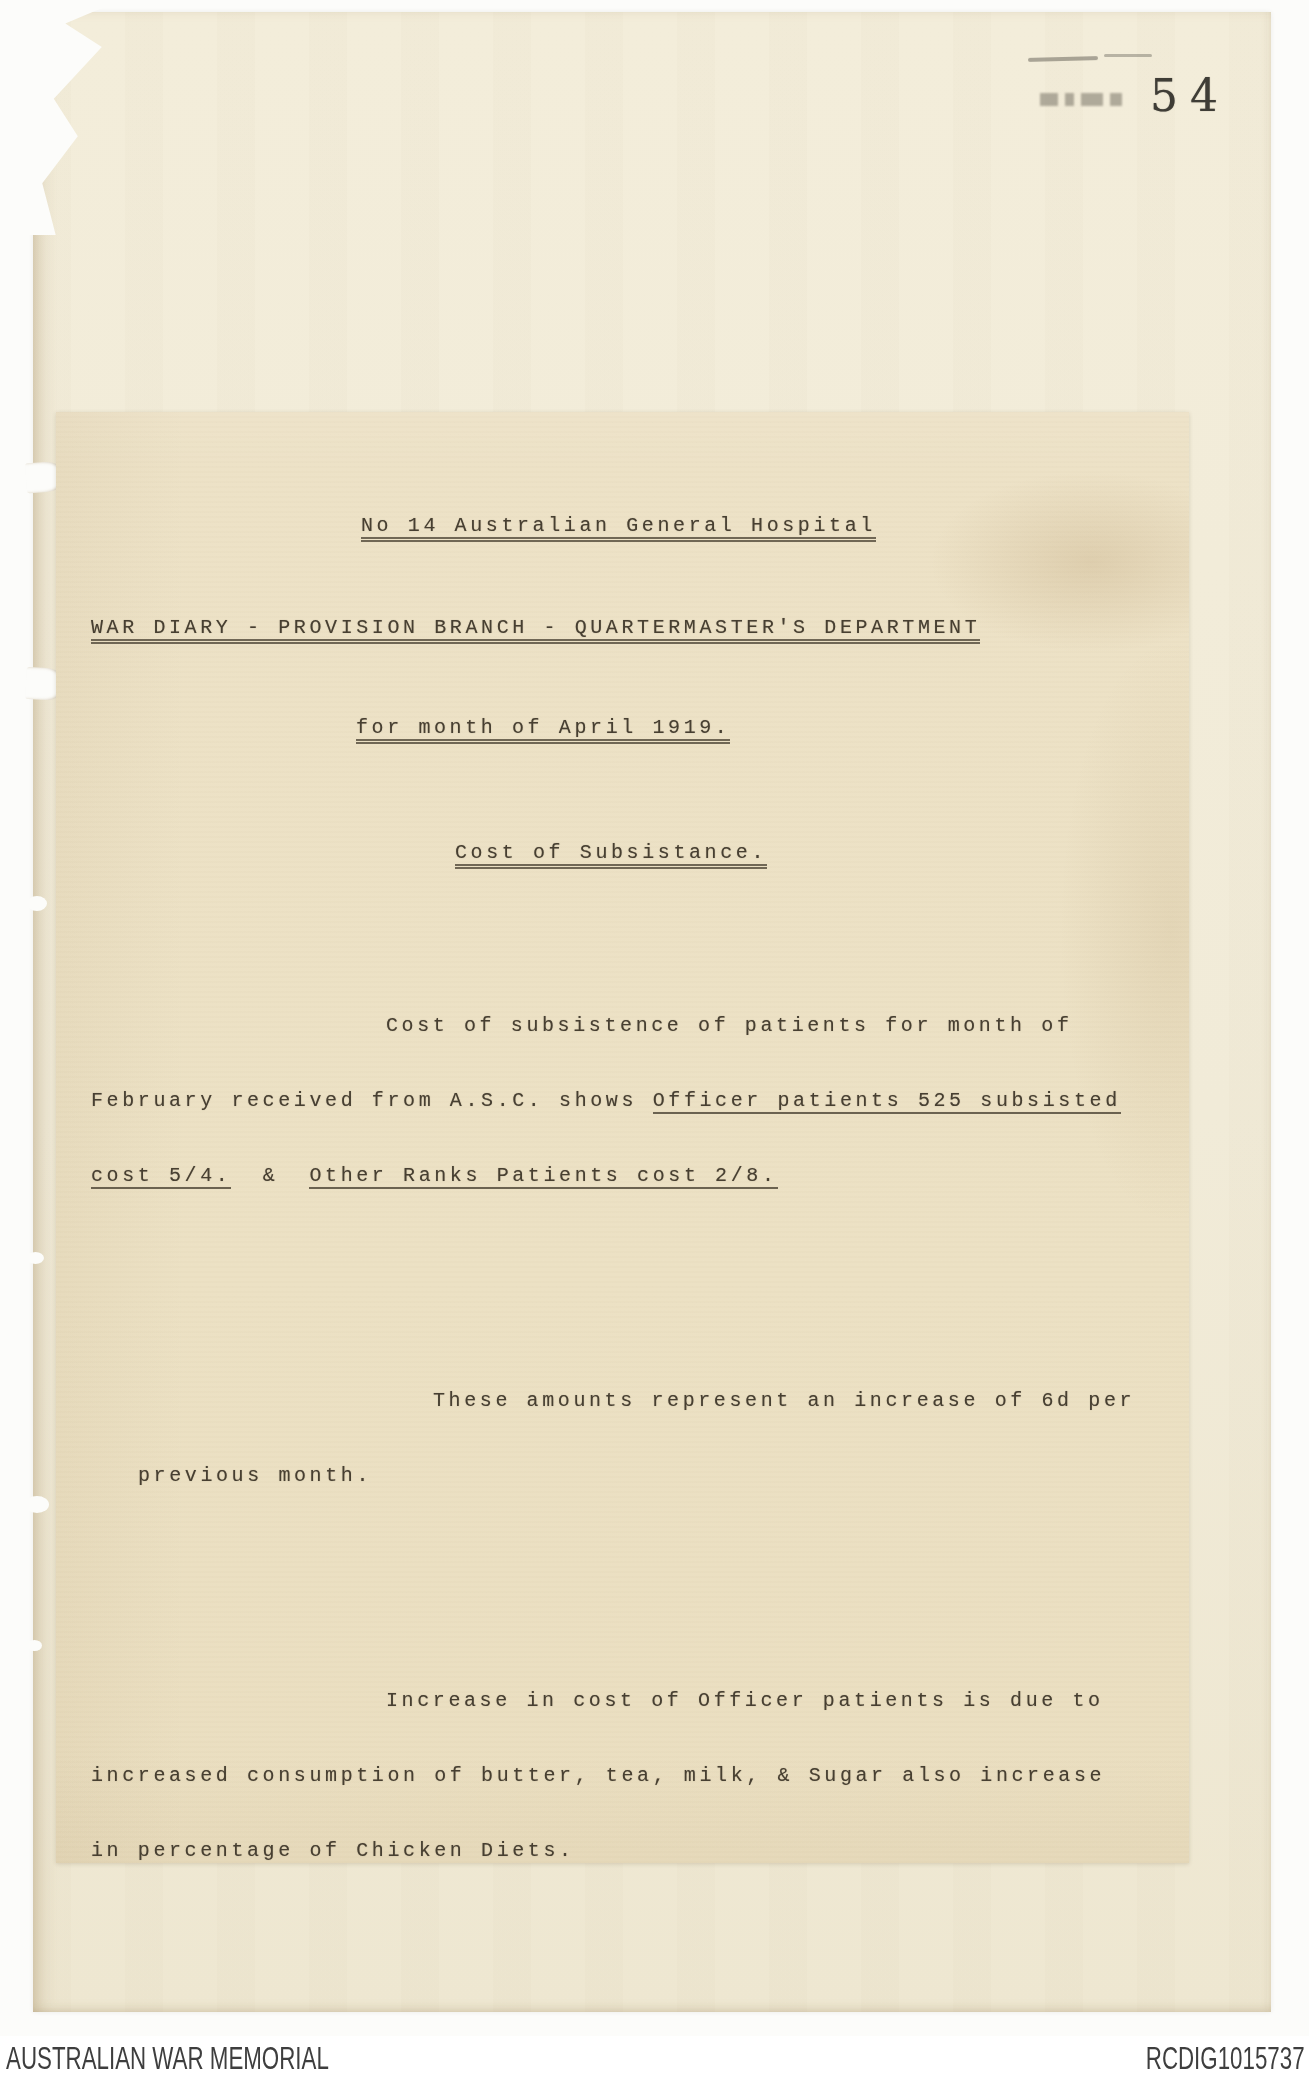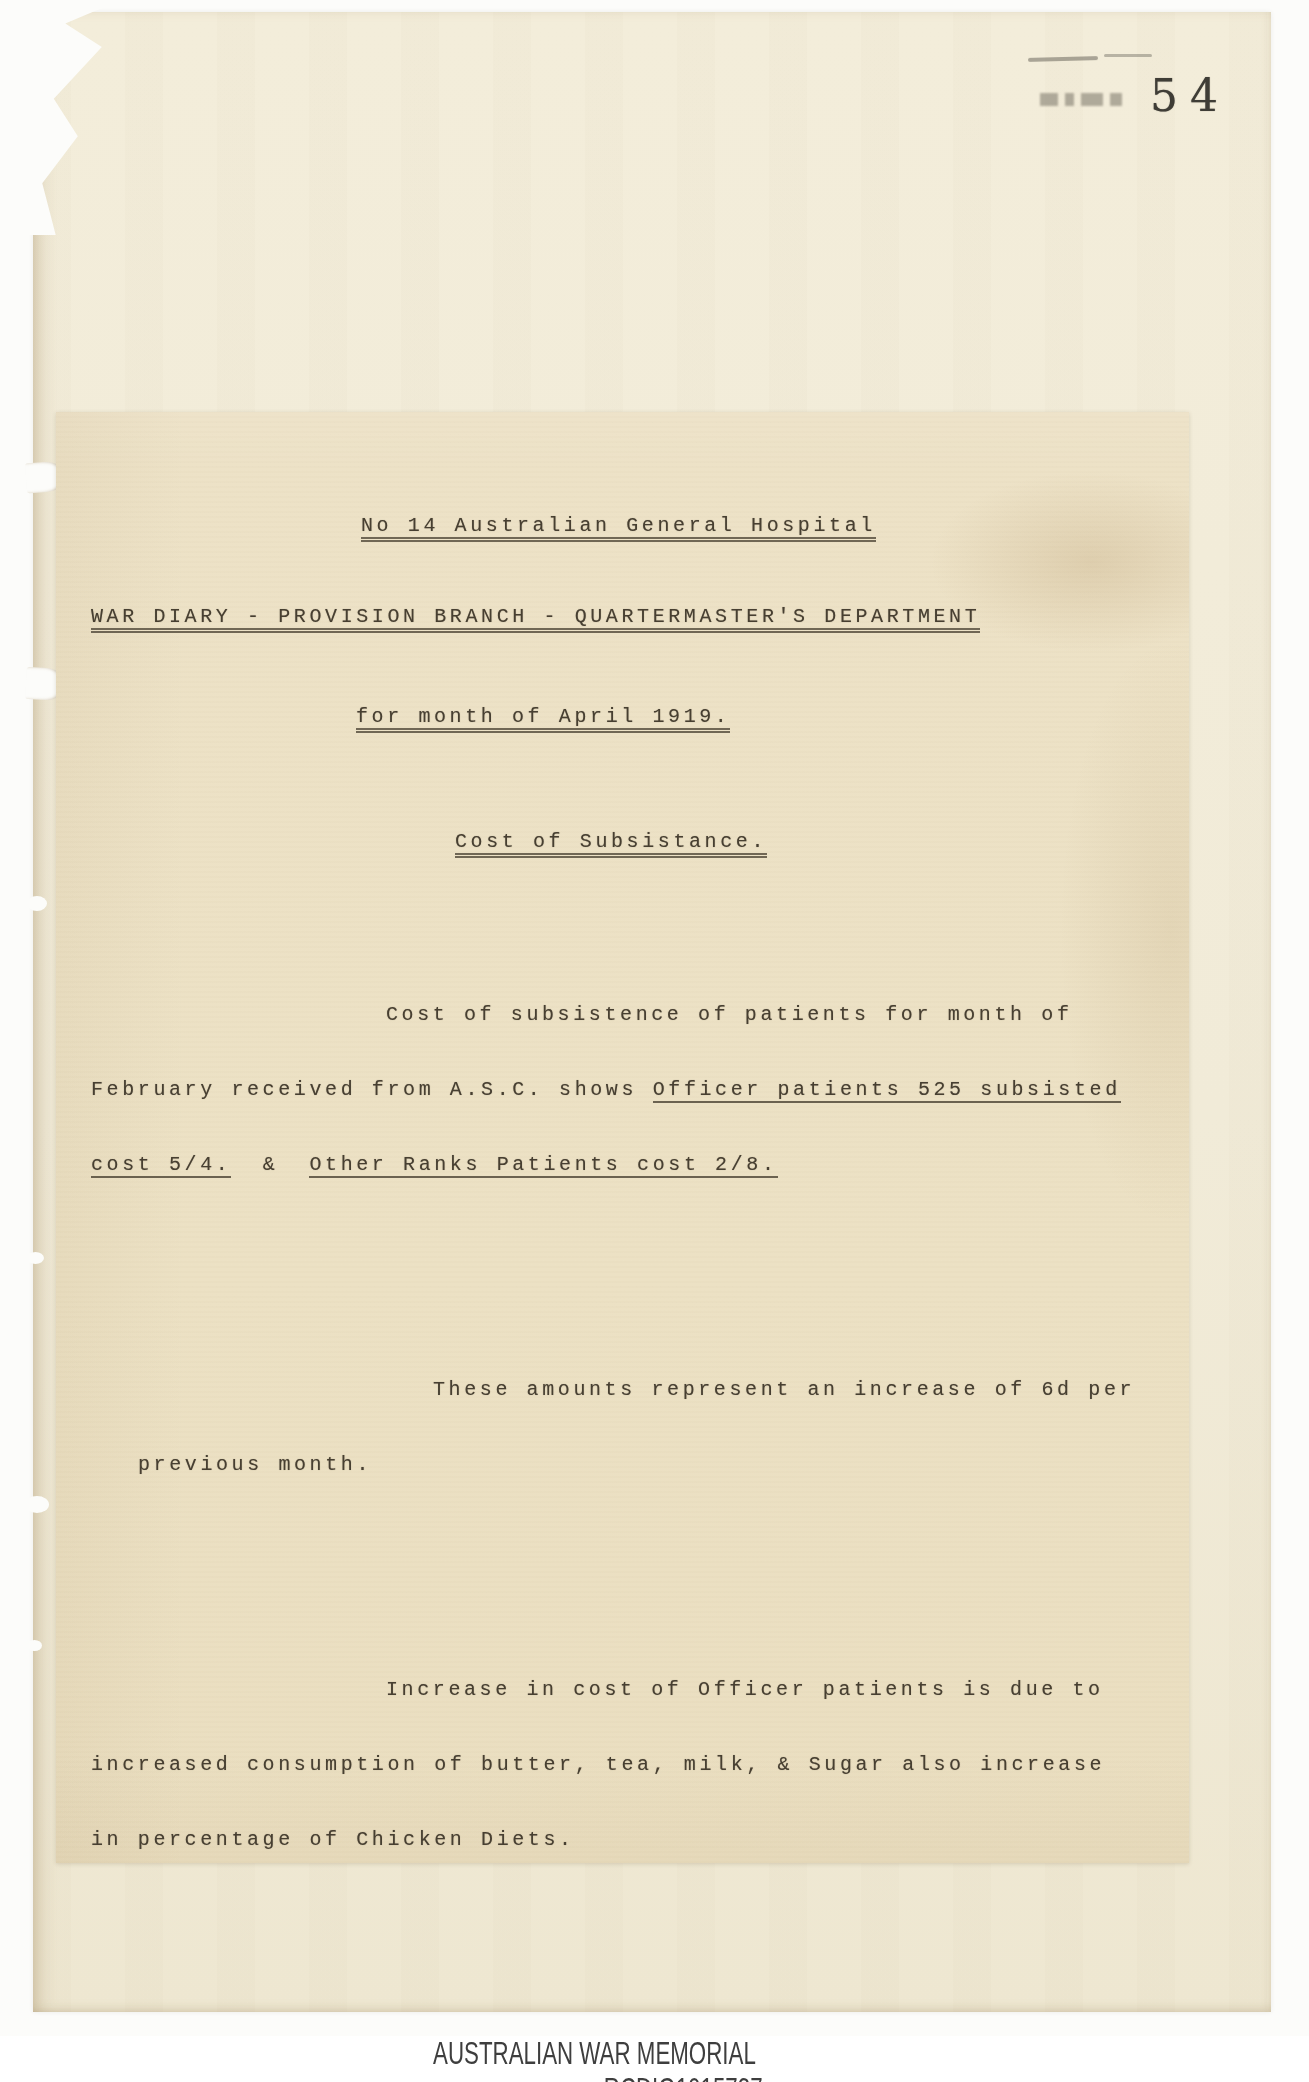--- a/index.html
+++ b/index.html
@@ -66,33 +66,33 @@
   .content{
     position:absolute;left:0;top:0;width:1040px;padding:26px 0 0 35px;
     font-size:20px;line-height:25px;letter-spacing:3.6px;
     color:#473f31;text-shadow:0 0 1px rgba(71,63,49,.42);
     white-space:pre;
   }
   .line{white-space:pre;}
   .u{border-bottom:2px solid rgba(64,56,42,.75);}
   .u2{border-bottom:5px double rgba(64,56,42,.72);}
   #t1{padding-left:270px;}
-  #t2{margin-top:16px;}
+  #t2{margin-top:27px;}
   #t3{margin-top:25px;padding-left:265px;}
   #h-cost{margin-top:25px;text-align:center;}
   .p1{margin-top:23px;}
   .p2{margin-top:25px;margin-left:47px;}
   .p3{margin-top:25px;}
   .ind{padding-left:295px;}
   
   .footer{
     position:absolute;left:0;top:2036px;width:1309px;height:46px;background:#ffffff;
     display:flex;justify-content:space-between;align-items:center;
     font-family:"Liberation Sans","DejaVu Sans",sans-serif;
-    font-size:31px;color:#3e3e3e;flex-direction:column;
+    font-size:31px;color:#3e3e3e;
   }
   .footer .fl{transform:scaleX(.72);transform-origin:left center;margin-left:6px;letter-spacing:0;}
   .footer .fr{transform:scaleX(.72);transform-origin:right center;margin-right:4px;}
 </style>
 </head>
 <body>
 
 <div class="backing"></div>
 <div class="edge-slit"></div>
 <div class="tear-top-left"></div>

